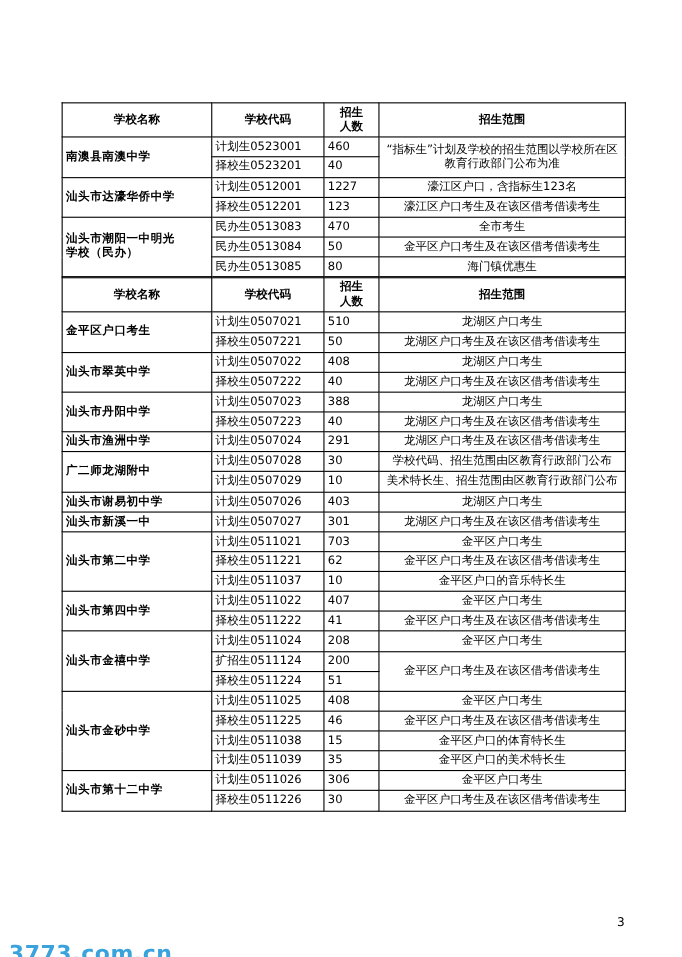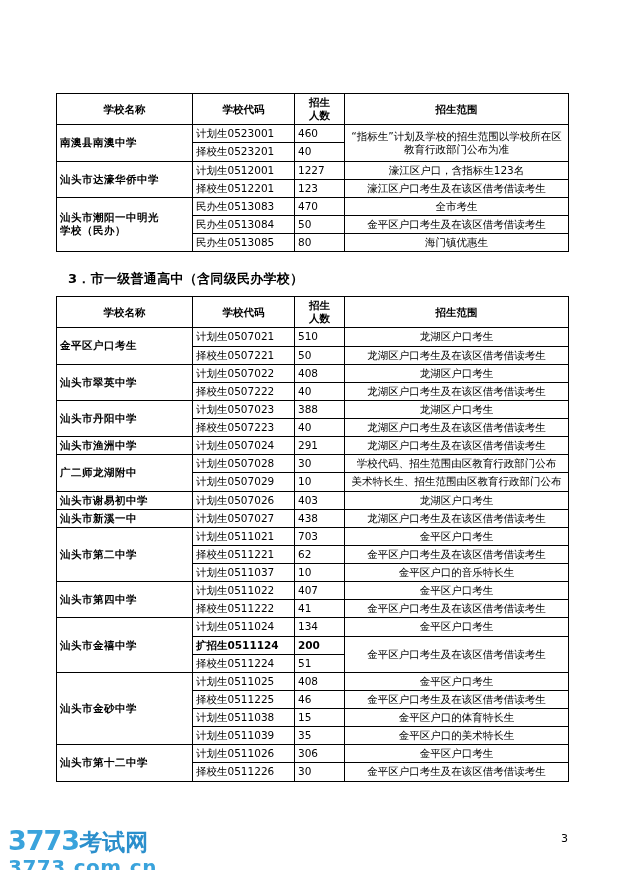--- a/index.html
+++ b/index.html
@@ -54,21 +54,21 @@
   .c-num {
     text-align: left;
     font-size: 10.5px;
   }
   .c-range {
     text-align: center;
     font-size: 10.5px;
     padding-left: 4px;
   }
   .bold-cell {
-    font-weight: bold;
+    font-weight: normal;
   }
   .faded {
     color: #b8b0ac;
   }
   .faded-strong {
     color: #b0a7a3;
   }
   .section-title {
     font-size: 13px;
     font-weight: bold;
@@ -187,21 +187,20 @@
         <td class="c-range">金平区户口考生及在该区借考借读考生</td>
       </tr>
       <tr>
         <td class="c-code">民办生0513085</td>
         <td class="c-num">80</td>
         <td class="c-range">海门镇优惠生</td>
       </tr>
     </tbody>
   </table>
 
-  <div class="section-title">3．市一级普通高中（含同级民办学校）</div>
 
   <table class="doc-table t2">
     <colgroup>
       <col class="w1">
         <col class="w2">
         <col class="w3">
         <col class="w4">
     </colgroup>
     <thead>
       <tr>
@@ -274,21 +273,21 @@
       <tr>
         <td class="c-school faded-strong">汕头市谢易初中学</td>
         <td class="c-code faded">计划生0507026</td>
         <td class="c-num faded">403</td>
         <td class="c-range faded">龙湖区户口考生</td>
       </tr>
 
       <tr>
         <td class="c-school faded-strong">汕头市新溪一中</td>
         <td class="c-code faded">计划生0507027</td>
-        <td class="c-num faded">438</td>
+        <td class="c-num faded">301</td>
         <td class="c-range faded">龙湖区户口考生及在该区借考借读考生</td>
       </tr>
 
       <tr>
         <td class="c-school" rowspan="3">汕头市第二中学</td>
         <td class="c-code">计划生0511021</td>
         <td class="c-num">703</td>
         <td class="c-range">金平区户口考生</td>
       </tr>
       <tr>
@@ -310,21 +309,21 @@
       </tr>
       <tr>
         <td class="c-code">择校生0511222</td>
         <td class="c-num">41</td>
         <td class="c-range">金平区户口考生及在该区借考借读考生</td>
       </tr>
 
       <tr>
         <td class="c-school" rowspan="3">汕头市金禧中学</td>
         <td class="c-code">计划生0511024</td>
-        <td class="c-num">134</td>
+        <td class="c-num">208</td>
         <td class="c-range">金平区户口考生</td>
       </tr>
       <tr>
         <td class="c-code bold-cell">扩招生0511124</td>
         <td class="c-num bold-cell">200</td>
         <td class="c-range" rowspan="2">金平区户口考生及在该区借考借读考生</td>
       </tr>
       <tr>
         <td class="c-code">择校生0511224</td>
         <td class="c-num">51</td>
@@ -362,17 +361,16 @@
         <td class="c-code">择校生0511226</td>
         <td class="c-num">30</td>
         <td class="c-range">金平区户口考生及在该区借考借读考生</td>
       </tr>
     </tbody>
   </table>
 
   <div class="page-number">3</div>
 
   <div class="watermark">
-    <div class="wm-main"><span>3773</span><span class="wm-cn">考试网</span></div>
     <div class="wm-sub">3773.com.cn</div>
   </div>
 
 </div>
 
 </body></html>

